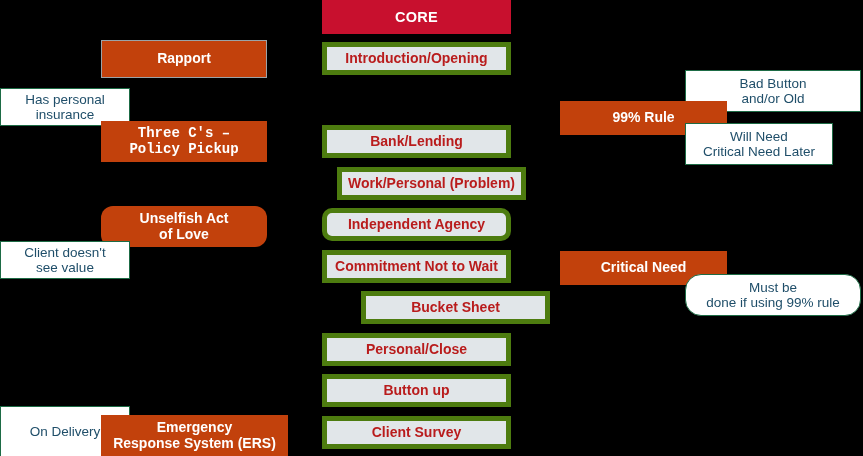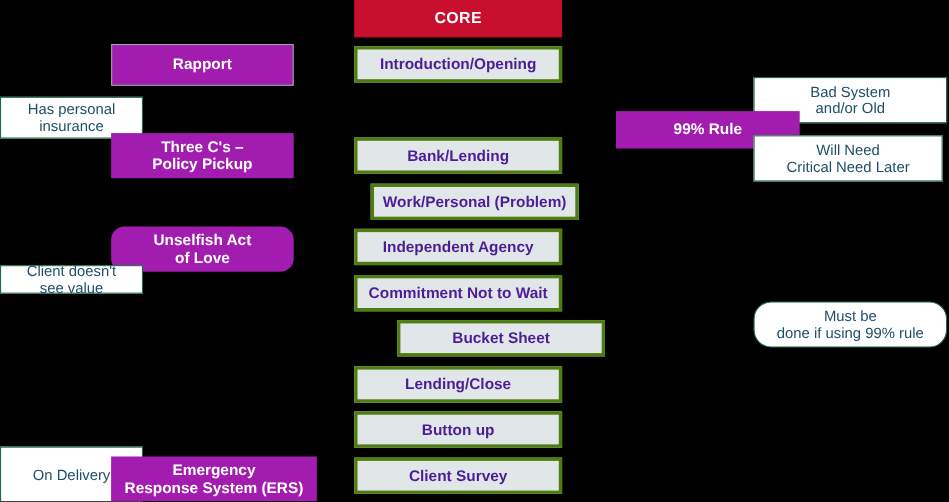--- a/index.html
+++ b/index.html
@@ -29,28 +29,28 @@
   .core-head {
     background: #c8102e;
     color: #ffffff;
     font-size: 14.5px;
     font-weight: bold;
     letter-spacing: 0.3px;
   }
   
   .core-step {
     background: #e1e6e9;
-    border: 3px solid #4d7c0f;
-    color: #4c1d95;
+    border: 5px solid #4d7c0f;
+    color: #b91c1c;
     font-size: 14px;
     font-weight: bold;
   }
   
   .teal {
-    background: #a21caf;
+    background: #c2410c;
     color: #ffffff;
     font-size: 14px;
     font-weight: bold;
   }
   .teal.bordered {
     border: 1px solid #9aa3a8;
   }
   
   .note {
     background: #ffffff;
@@ -67,57 +67,58 @@
 
   <div class="box core-head" style="left:322px; top:0px; width:189px; height:34px;">CORE</div>
 
   <div class="box core-step" style="left:322px; top:42px; width:189px; height:33px;">Introduction/Opening</div>
 
 
   <div class="box core-step" style="left:322px; top:125px; width:189px; height:33px;">Bank/Lending</div>
 
   <div class="box core-step" style="left:322px; top:167px; width:189px; height:33px;margin-left:15px;">Work/Personal (Problem)</div>
 
-  <div class="box core-step" style="left:322px; top:208px; width:189px; height:33px;">Independent Agency</div>
+  <div class="box core-step" style="left:322px; top:208px; width:189px; height:33px;border-radius:10px;">Independent Agency</div>
 
   <div class="box core-step" style="left:322px; top:250px; width:189px; height:33px;">Commitment Not to Wait</div>
 
   <div class="box core-step" style="left:322px; top:291px; width:189px; height:33px;margin-left:39px;">Bucket Sheet</div>
 
-  <div class="box core-step" style="left:322px; top:333px; width:189px; height:33px;">Lending/Close</div>
+  <div class="box core-step" style="left:322px; top:333px; width:189px; height:33px;">Personal/Close</div>
 
   <div class="box core-step" style="left:322px; top:374px; width:189px; height:33px;">Button up</div>
 
   <div class="box core-step" style="left:322px; top:416px; width:189px; height:33px;">Client Survey</div>
 
   <div class="box teal bordered" style="left:101px; top:40px; width:166px; height:38px;">Rapport</div>
 
   <div class="box note" style="left:0px; top:88px; width:130px; height:38px;">Has personal
 insurance</div>
 
-  <div class="box teal" style="left:101px; top:121px; width:166px; height:41px;">Three C's –
+  <div class="box teal" style="left:101px; top:121px; width:166px; height:41px;font-family:Liberation Mono, monospace;">Three C's –
 Policy Pickup</div>
 
   <div class="box teal" style="left:101px; top:206px; width:166px; height:41px;border-radius:12px;">Unselfish Act
 of Love</div>
 
-  <div class="box note" style="left:0px; top:241px; width:130px; height:26px;">Client doesn't
+  <div class="box note" style="left:0px; top:241px; width:130px; height:38px;">Client doesn't
 see value</div>
 
   <div class="box note" style="left:0px; top:384px; width:130px; height:52px;margin-top:22px;">On Delivery</div>
 
   <div class="box teal" style="left:101px; top:415px; width:187px; height:41px;">Emergency
 Response System (ERS)</div>
 
-  <div class="box note" style="left:685px; top:70px; width:176px; height:42px;">Bad System
+  <div class="box note" style="left:685px; top:70px; width:176px; height:42px;">Bad Button
 and/or Old</div>
 
   <div class="box teal" style="left:560px; top:101px; width:167px; height:34px;">99% Rule</div>
 
-  <div class="box note" style="left:685px; top:123px; width:172px; height:42px;">Will Need
+  <div class="box note" style="left:685px; top:123px; width:148px; height:42px;">Will Need
 Critical Need Later</div>
 
 
+  <div class="box teal" style="left:560px; top:251px; width:167px; height:34px;">Critical Need</div>
 
   <div class="box note" style="left:685px; top:274px; width:176px; height:42px;border-radius:16px;">Must be
 done if using 99% rule</div>
 
 </div>
 
 </body></html>

